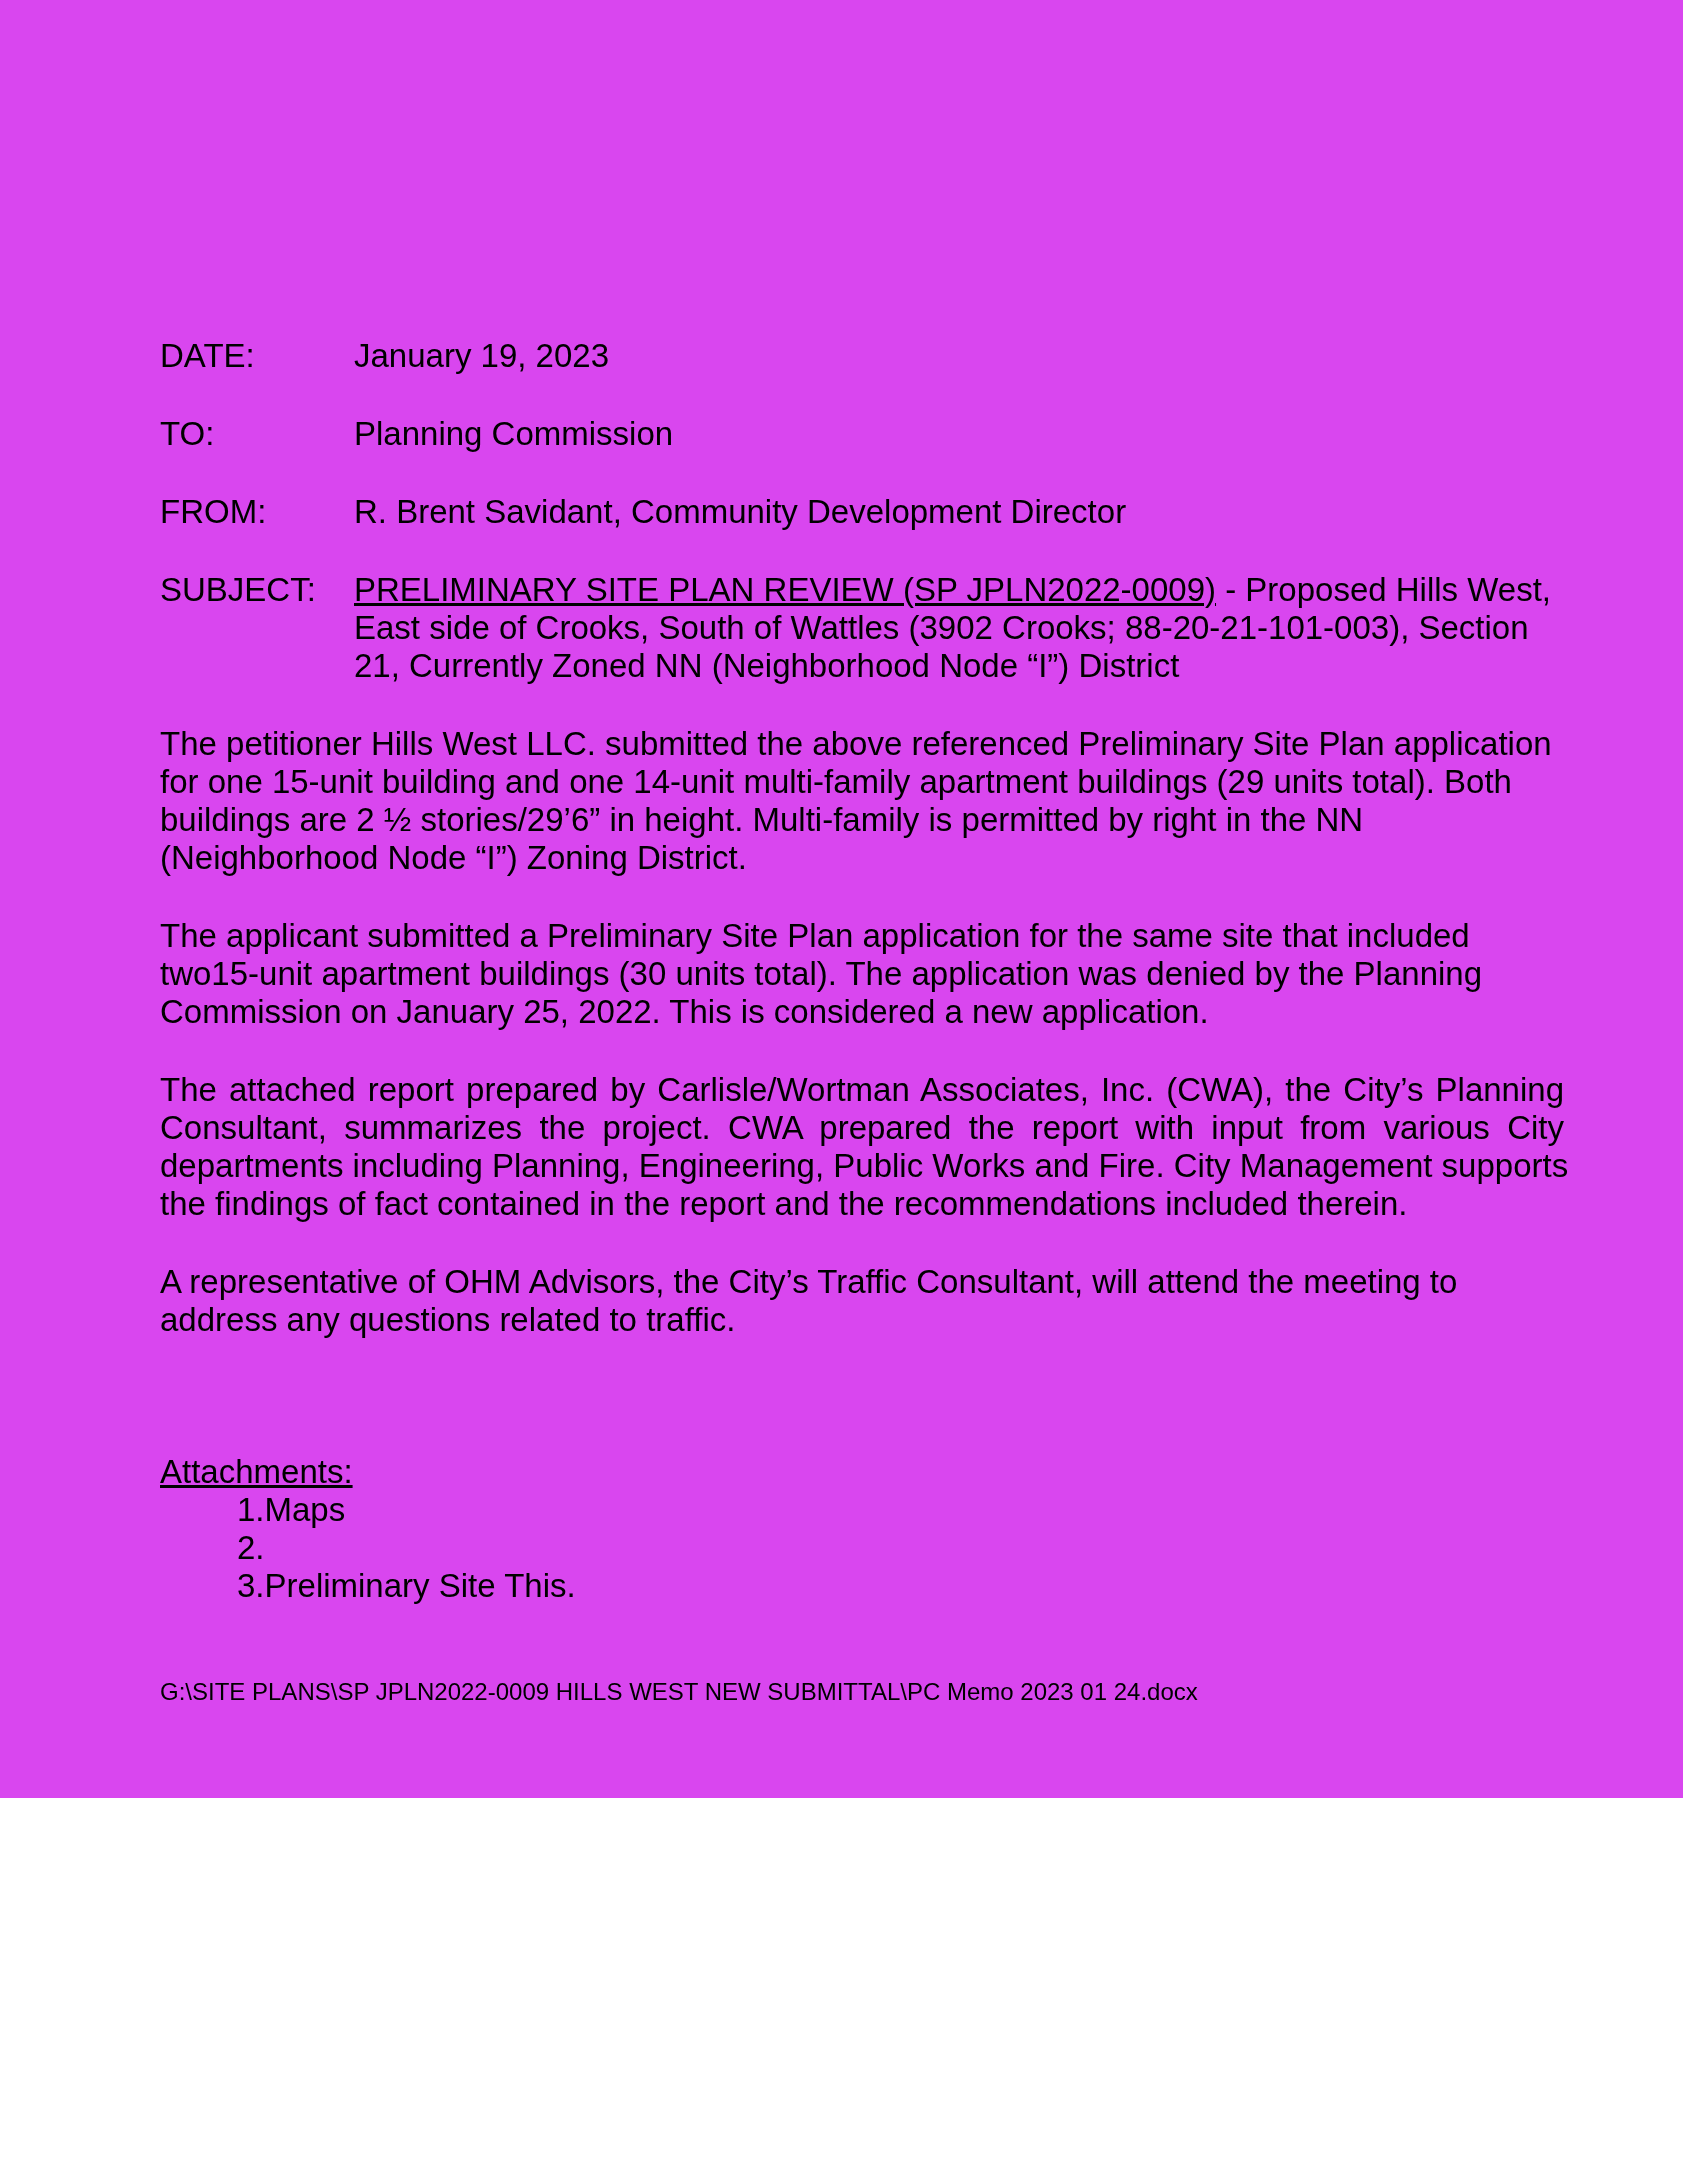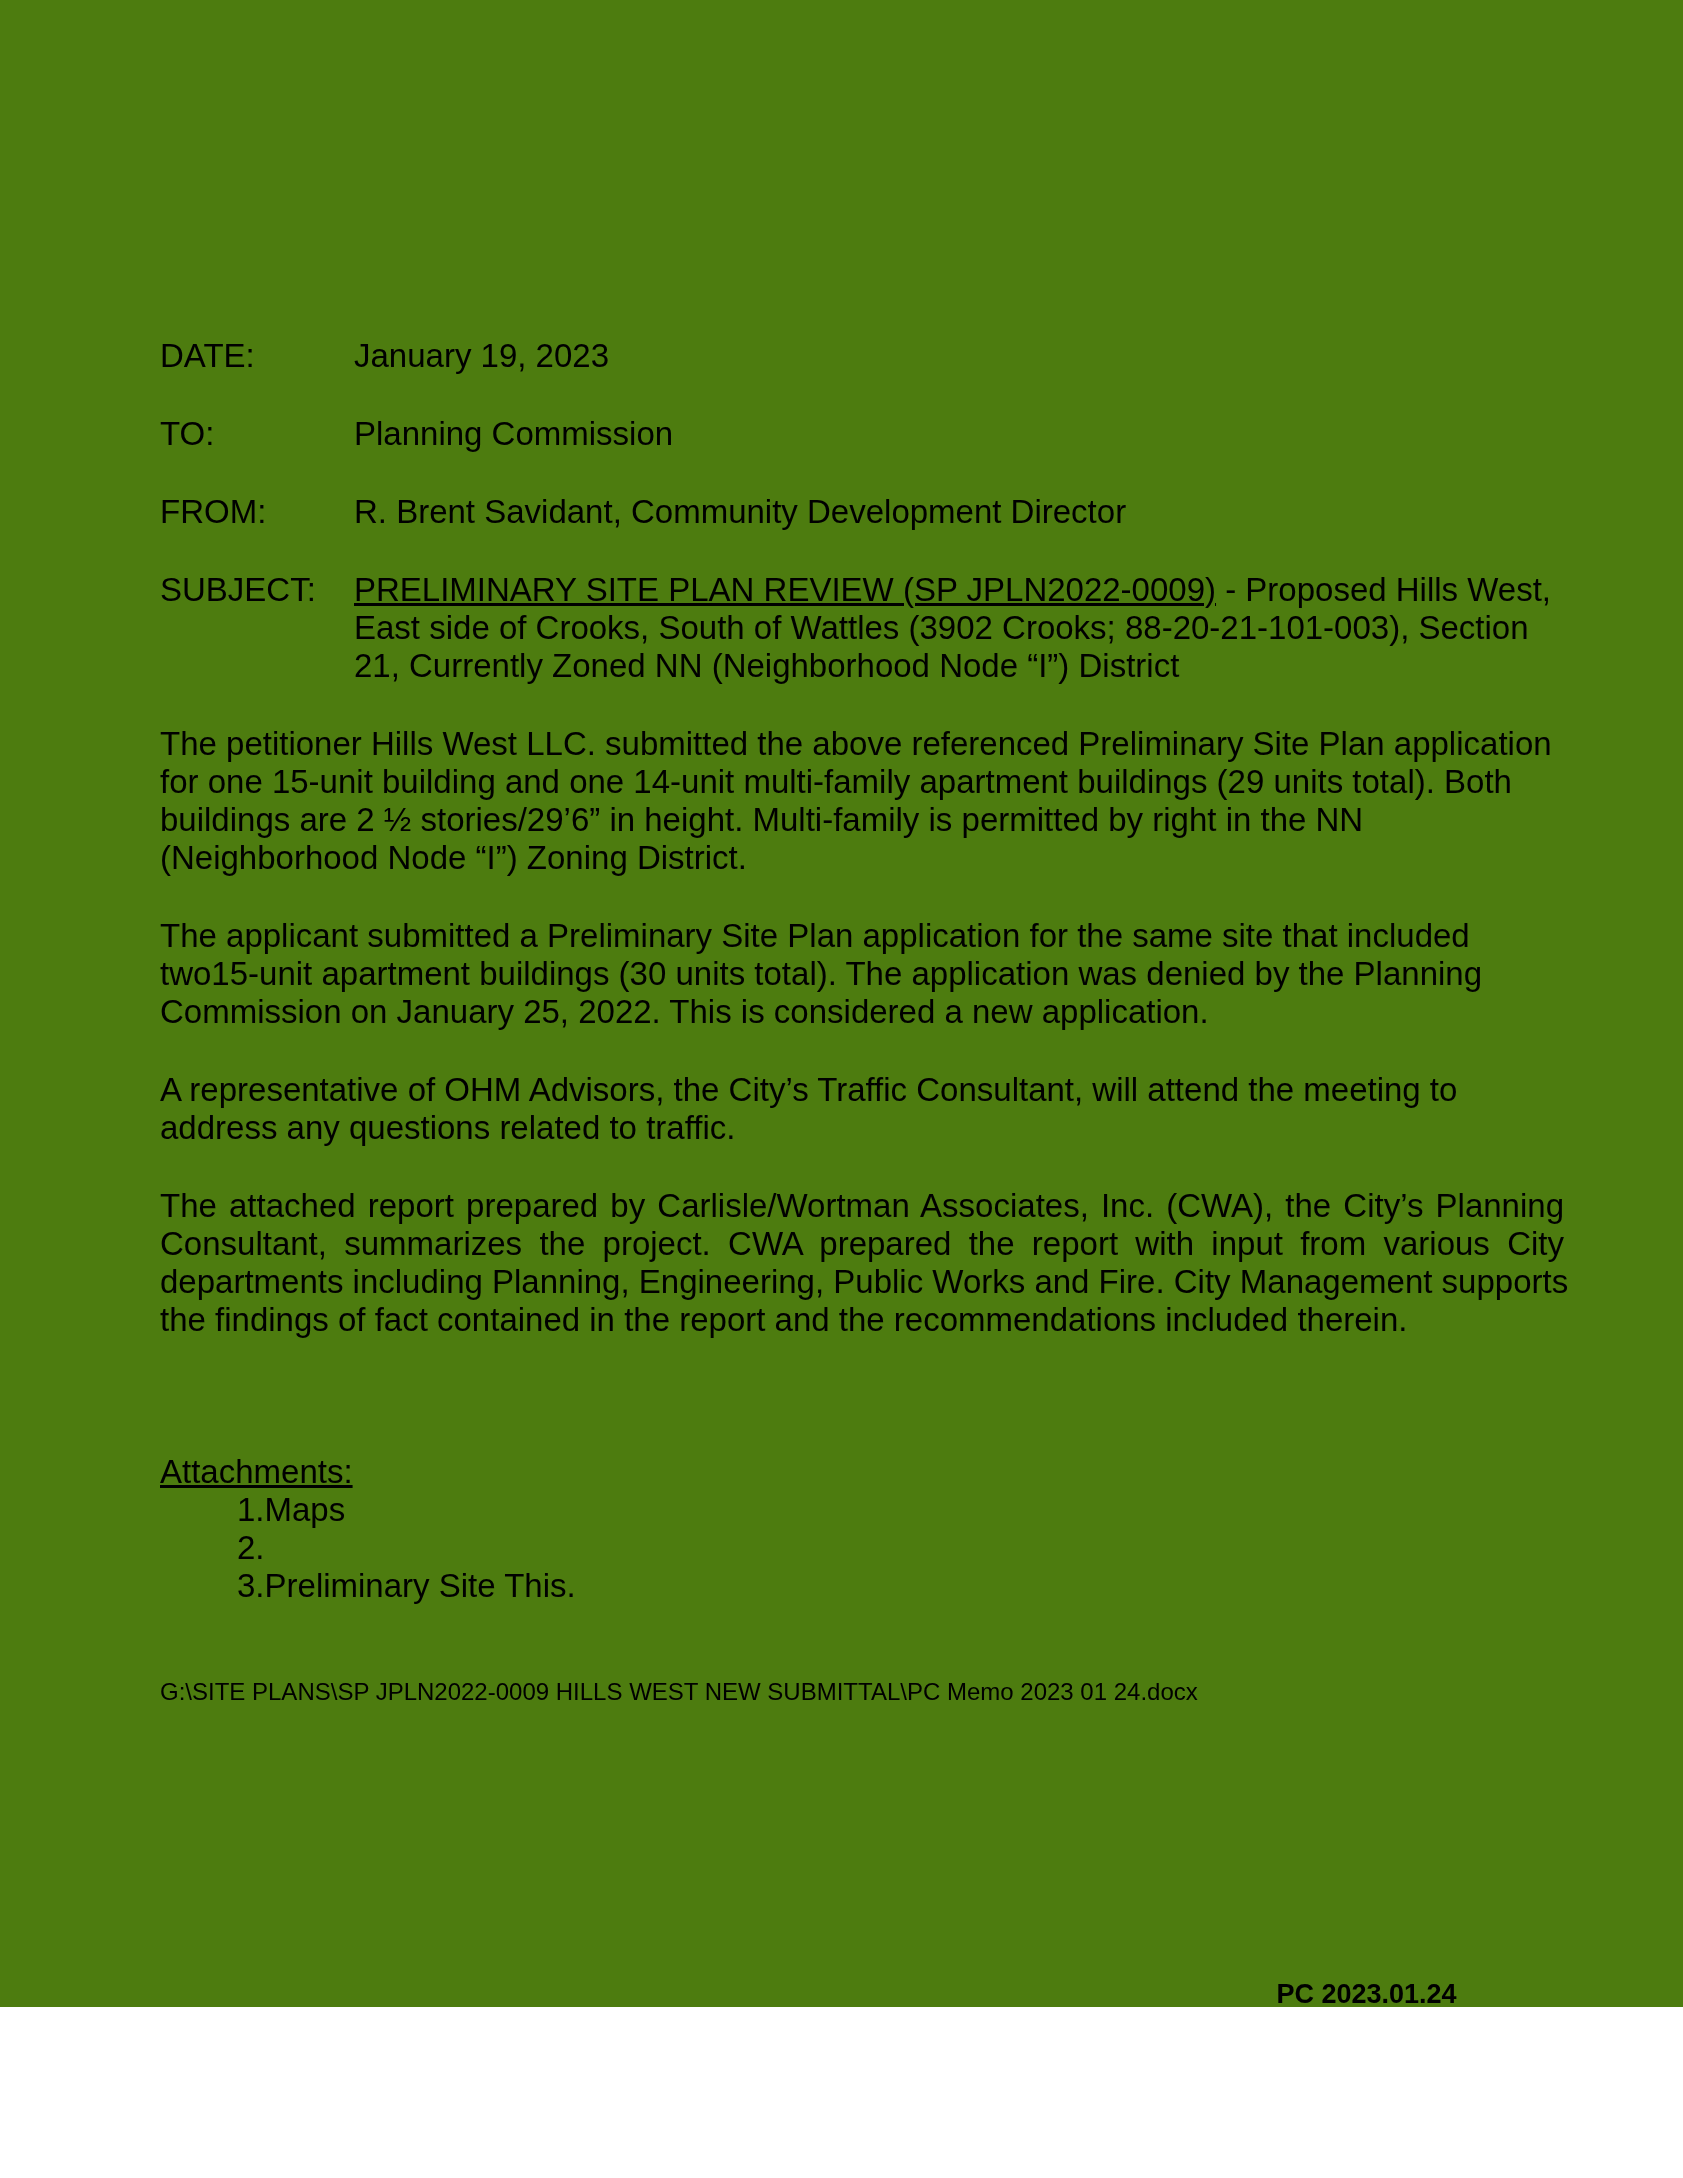--- a/index.html
+++ b/index.html
@@ -1,20 +1,20 @@
 <!DOCTYPE html>
 <html><head>
 <meta charset="utf-8">
 <style>
   html, body { margin: 0; padding: 0; background: #ffffff; }
   .page {
     position: relative;
     width: 1683px;
-    height: 2007px;
-    background: #4d7c0f;
+    height: 1798px;
+    background: #d946ef;
     color: #000000;
     font-family: "Liberation Sans", sans-serif;
     font-size: 33px;
     line-height: 38px;
     overflow: hidden;
   }
   .content { padding: 337px 119px 0 160px; }
   .memo-row { display: flex; margin-bottom: 40px; }
   .memo-label { width: 194px; flex: 0 0 194px; white-space: nowrap; }
   .memo-value { flex: 1 1 auto; }
@@ -85,29 +85,29 @@
       <div class="line">(Neighborhood Node “I”) Zoning District.</div>
     </div>
 
     <div class="para">
       <div class="line">The applicant submitted a Preliminary Site Plan application for the same site that included</div>
       <div class="line">two15-unit apartment buildings (30 units total). The application was denied by the Planning</div>
       <div class="line">Commission on January 25, 2022. This is considered a new application.</div>
     </div>
 
     <div class="para">
-      <div class="line">A representative of OHM Advisors, the City’s Traffic Consultant, will attend the meeting to</div>
-      <div class="line">address any questions related to traffic.</div>
-    </div>
-
-    <div class="para">
       <div class="jline">The attached report prepared by Carlisle/Wortman Associates, Inc. (CWA), the City’s Planning</div>
       <div class="jline">Consultant, summarizes the project. CWA prepared the report with input from various City</div>
       <div class="jline">departments including Planning, Engineering, Public Works and Fire. City Management supports</div>
       <div class="line">the findings of fact contained in the report and the recommendations included therein.</div>
+    </div>
+
+    <div class="para">
+      <div class="line">A representative of OHM Advisors, the City’s Traffic Consultant, will attend the meeting to</div>
+      <div class="line">address any questions related to traffic.</div>
     </div>
 
     <div class="attachments">
       <div class="att-heading"><span class="u">Attachments:</span></div>
       <div class="att-item">
         <span class="att-num">1.</span>
         <span class="att-text">Maps</span>
       </div>
       <div class="att-item">
         <span class="att-num">2.</span>

